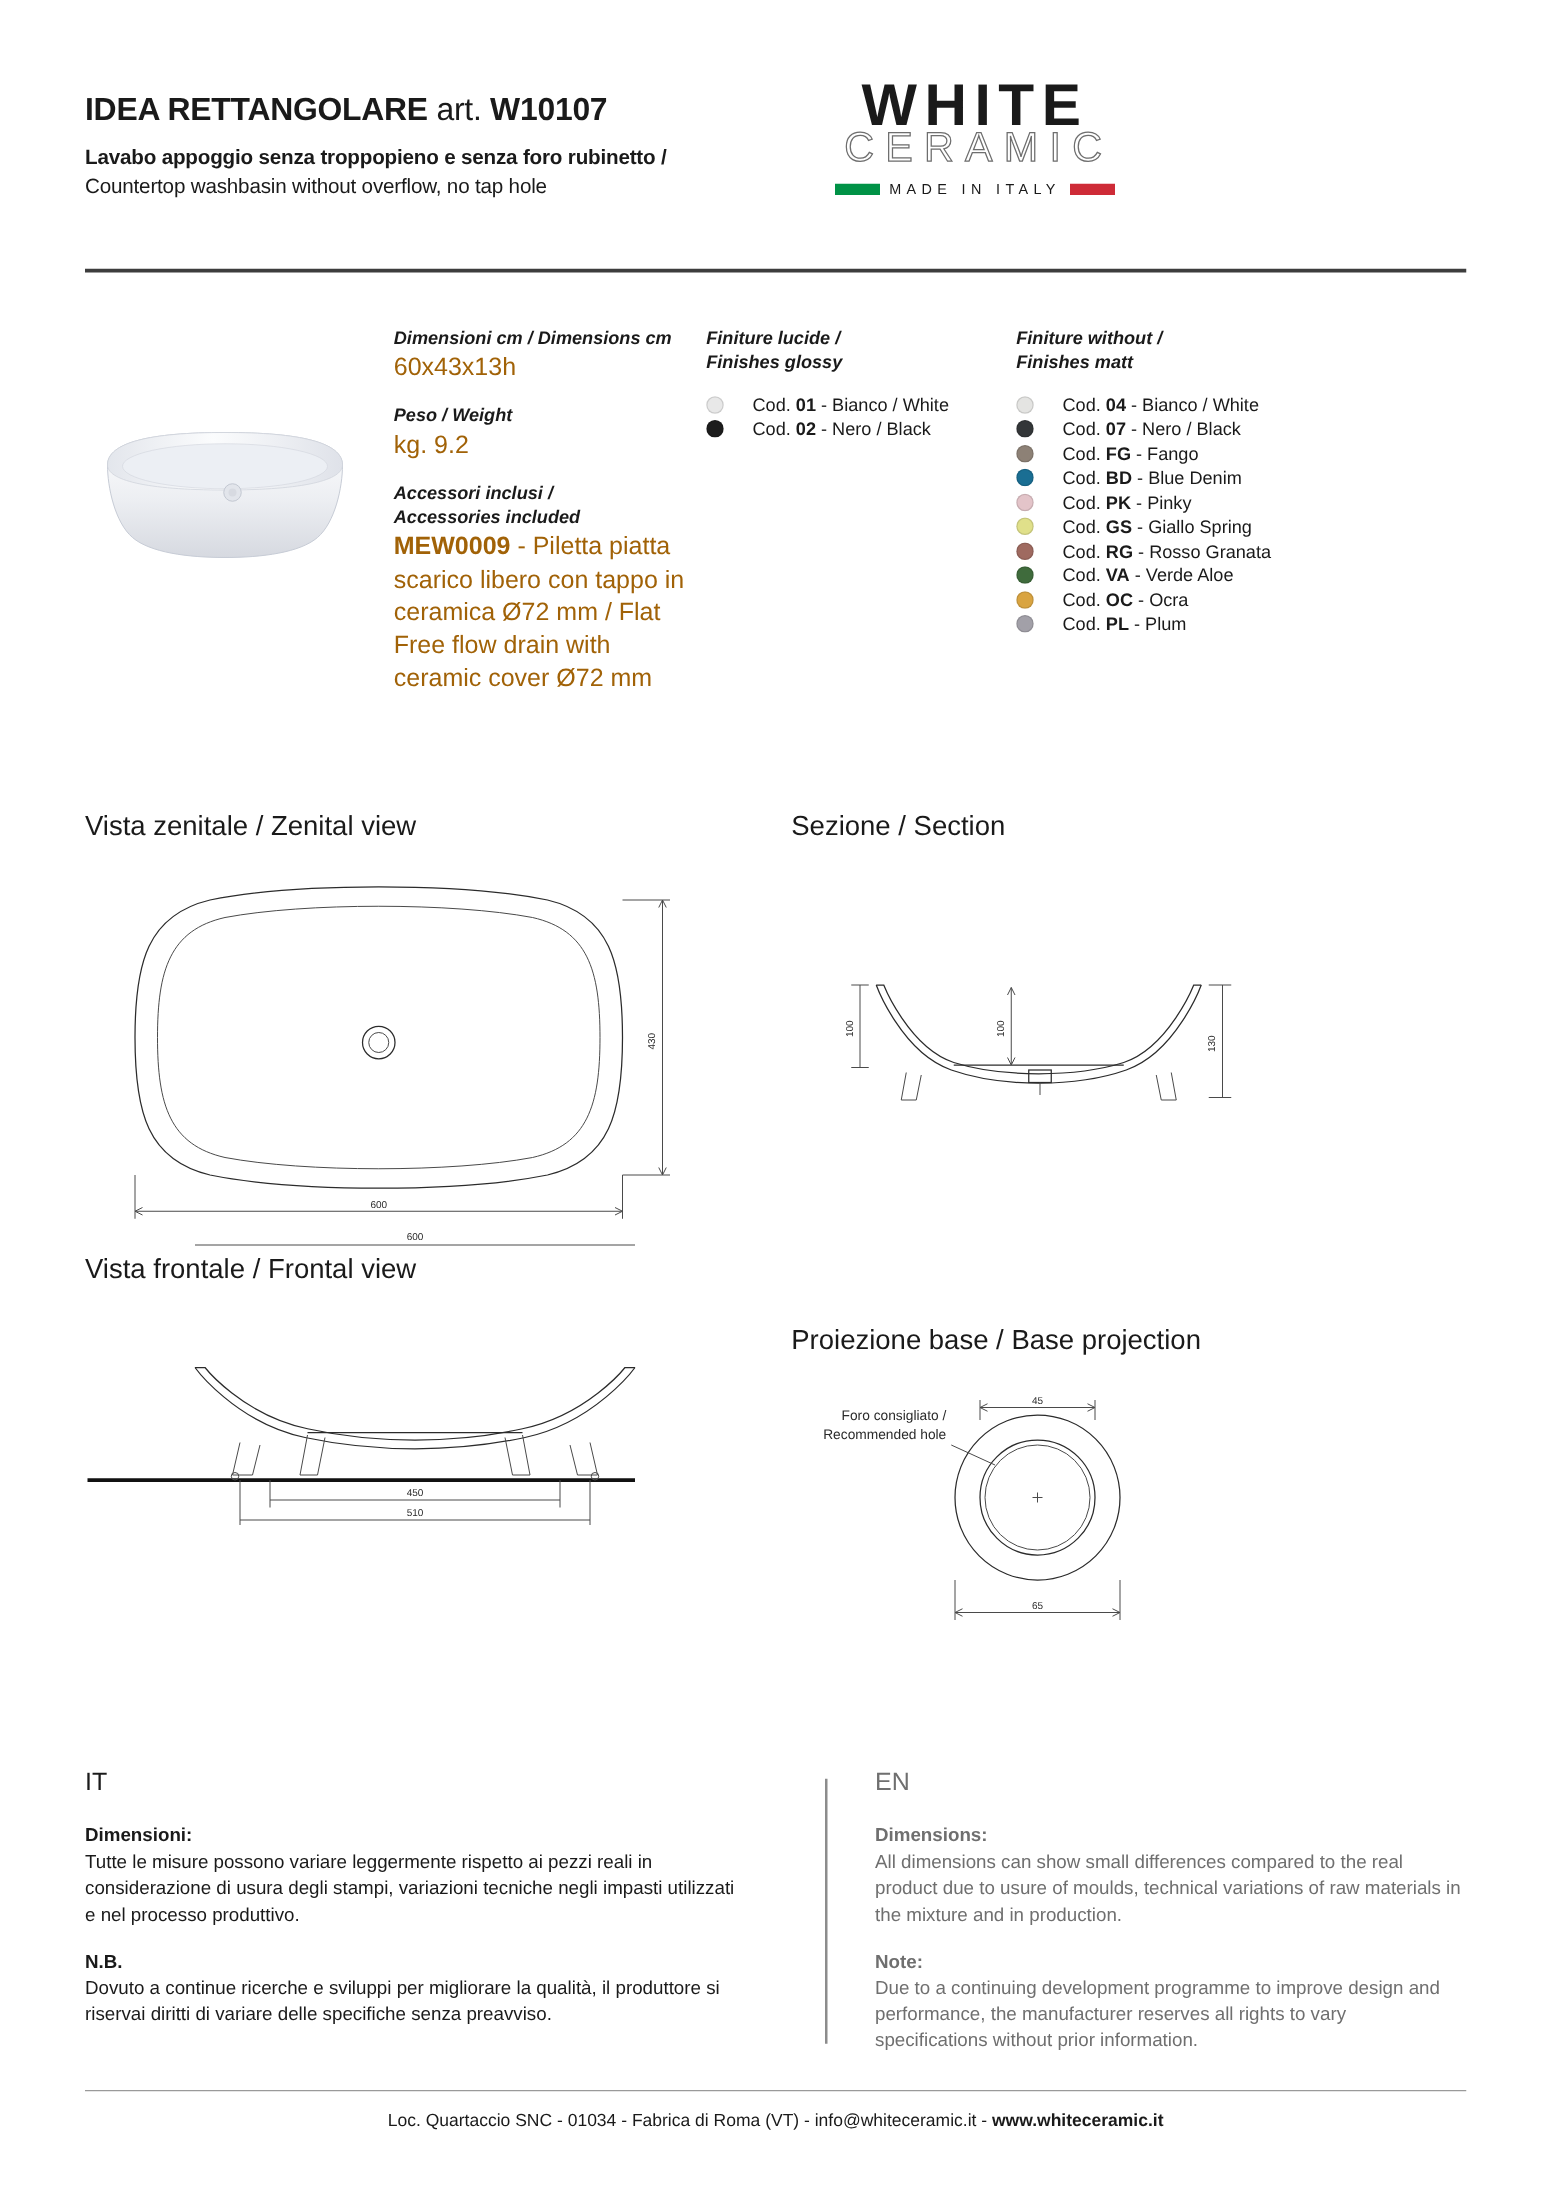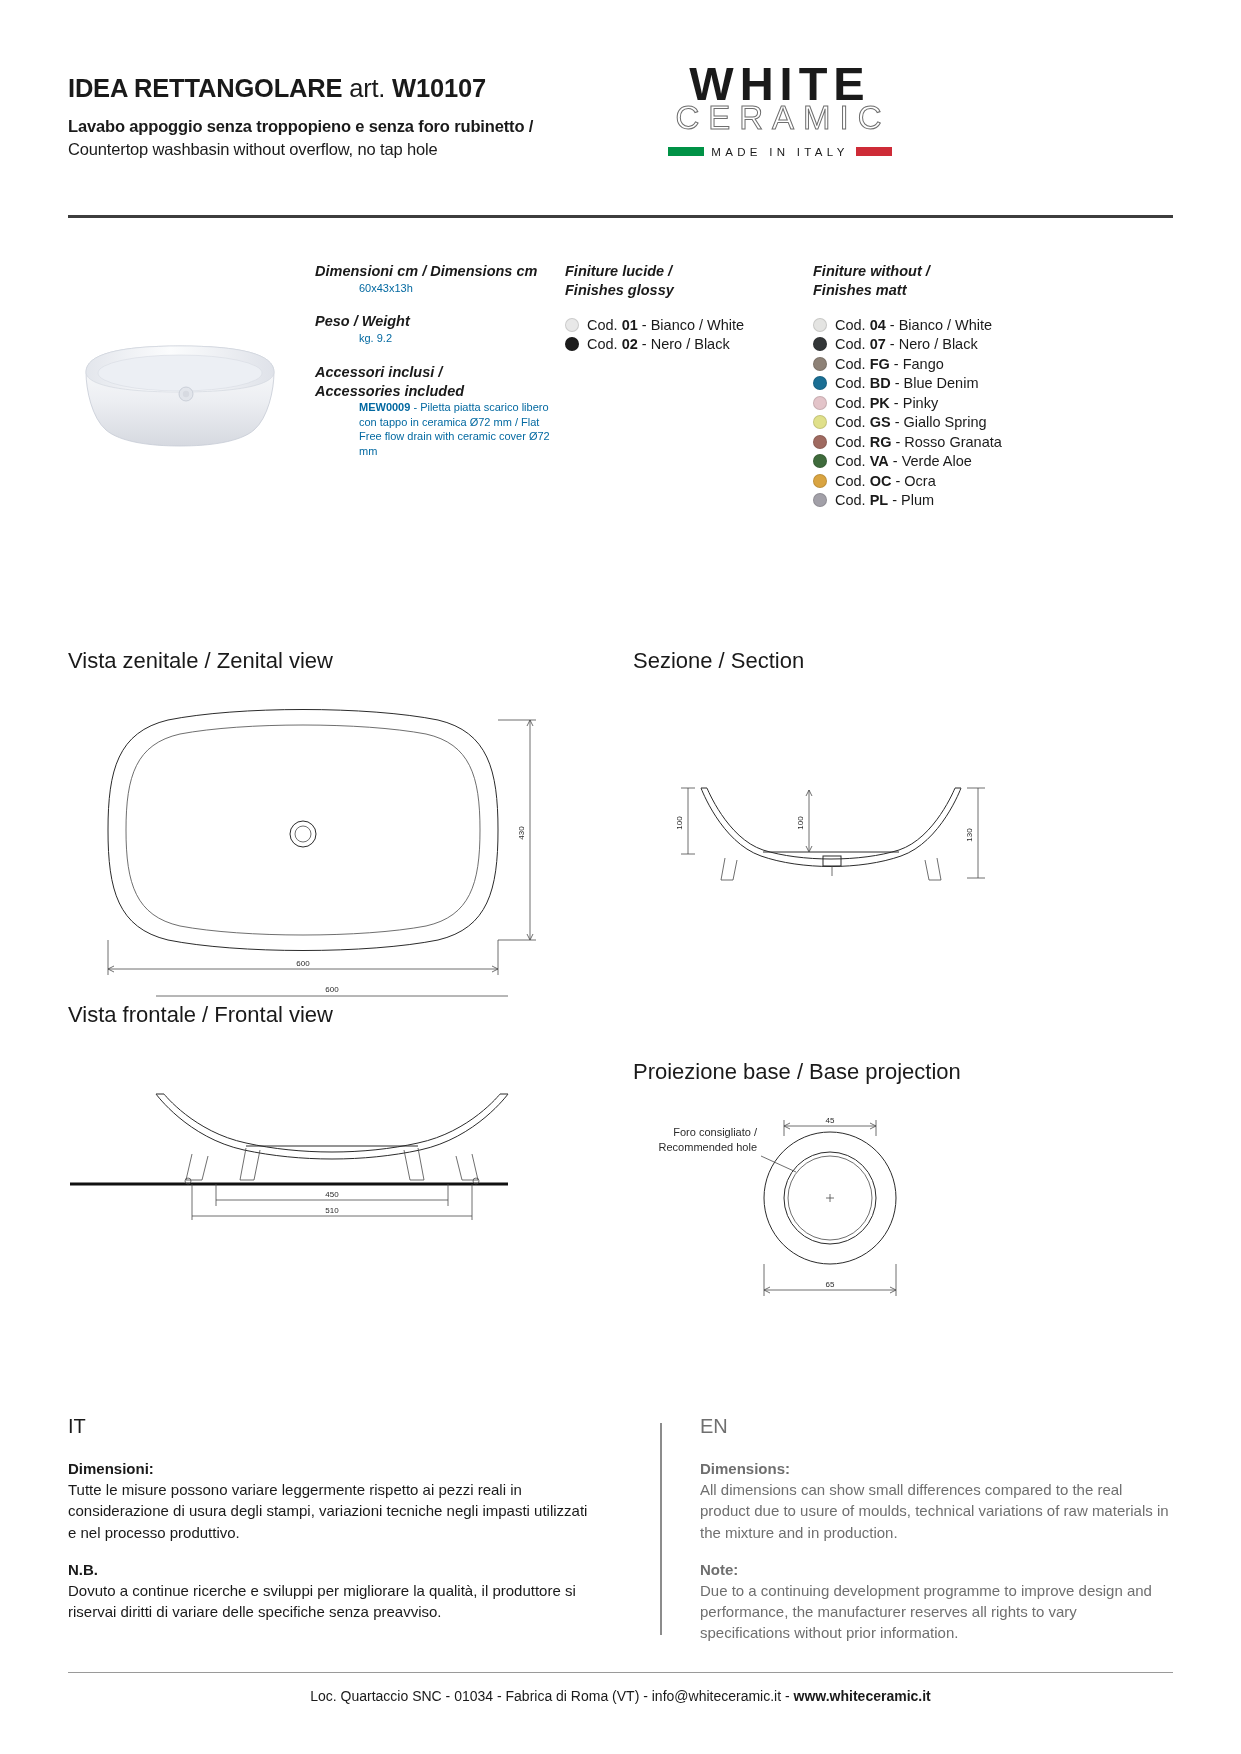--- a/index.html
+++ b/index.html
@@ -40,26 +40,26 @@
   
   .spec-row { position: absolute; left: 68px; top: 262px; width: 1105px; }
 
   .product-photo { position: absolute; left: 0; top: 70px; width: 240px; height: 130px; }
 
   .spec-col-dims { position: absolute; left: 247px; top: 0; width: 240px; }
   .spec-col-glossy { position: absolute; left: 497px; top: 0; width: 240px; }
   .spec-col-matt { position: absolute; left: 745px; top: 0; width: 270px; }
 
   .spec-head { font-size: 14.5px; font-weight: 700; font-style: italic; line-height: 1.3; color: #1a1a1a; }
-  .spec-val { font-size: 11px; font-weight: 400; line-height: 1.32; color: #0369a1; margin-left: 44px; }
+  .spec-val { font-size: 20px; font-weight: 400; line-height: 1.32; color: #a16207; }
   .spec-gap { height: 17px; }
   .acc-code { font-weight: 700; }
 
   .swatch-list { margin-top: 17px; }
-  .swatch-row { display: flex; align-items: center; gap: 8px; margin-bottom: 3.5px; }
+  .swatch-row { display: flex; align-items: flex-start; gap: 23px; margin-bottom: 3.5px; }
   .swatch {
     width: 14px; height: 14px; border-radius: 50%; flex: 0 0 14px;
     border: 0.5px solid rgba(0,0,0,0.12);
   }
   .swatch-label { font-size: 14.5px; color: #1a1a1a; white-space: nowrap; }
   .swatch-label b { font-weight: 700; }
 
   
   .sec-title { position: absolute; font-size: 22px; color: #1a1a1a; }
   .t-zenital { left: 68px; top: 648px; }

